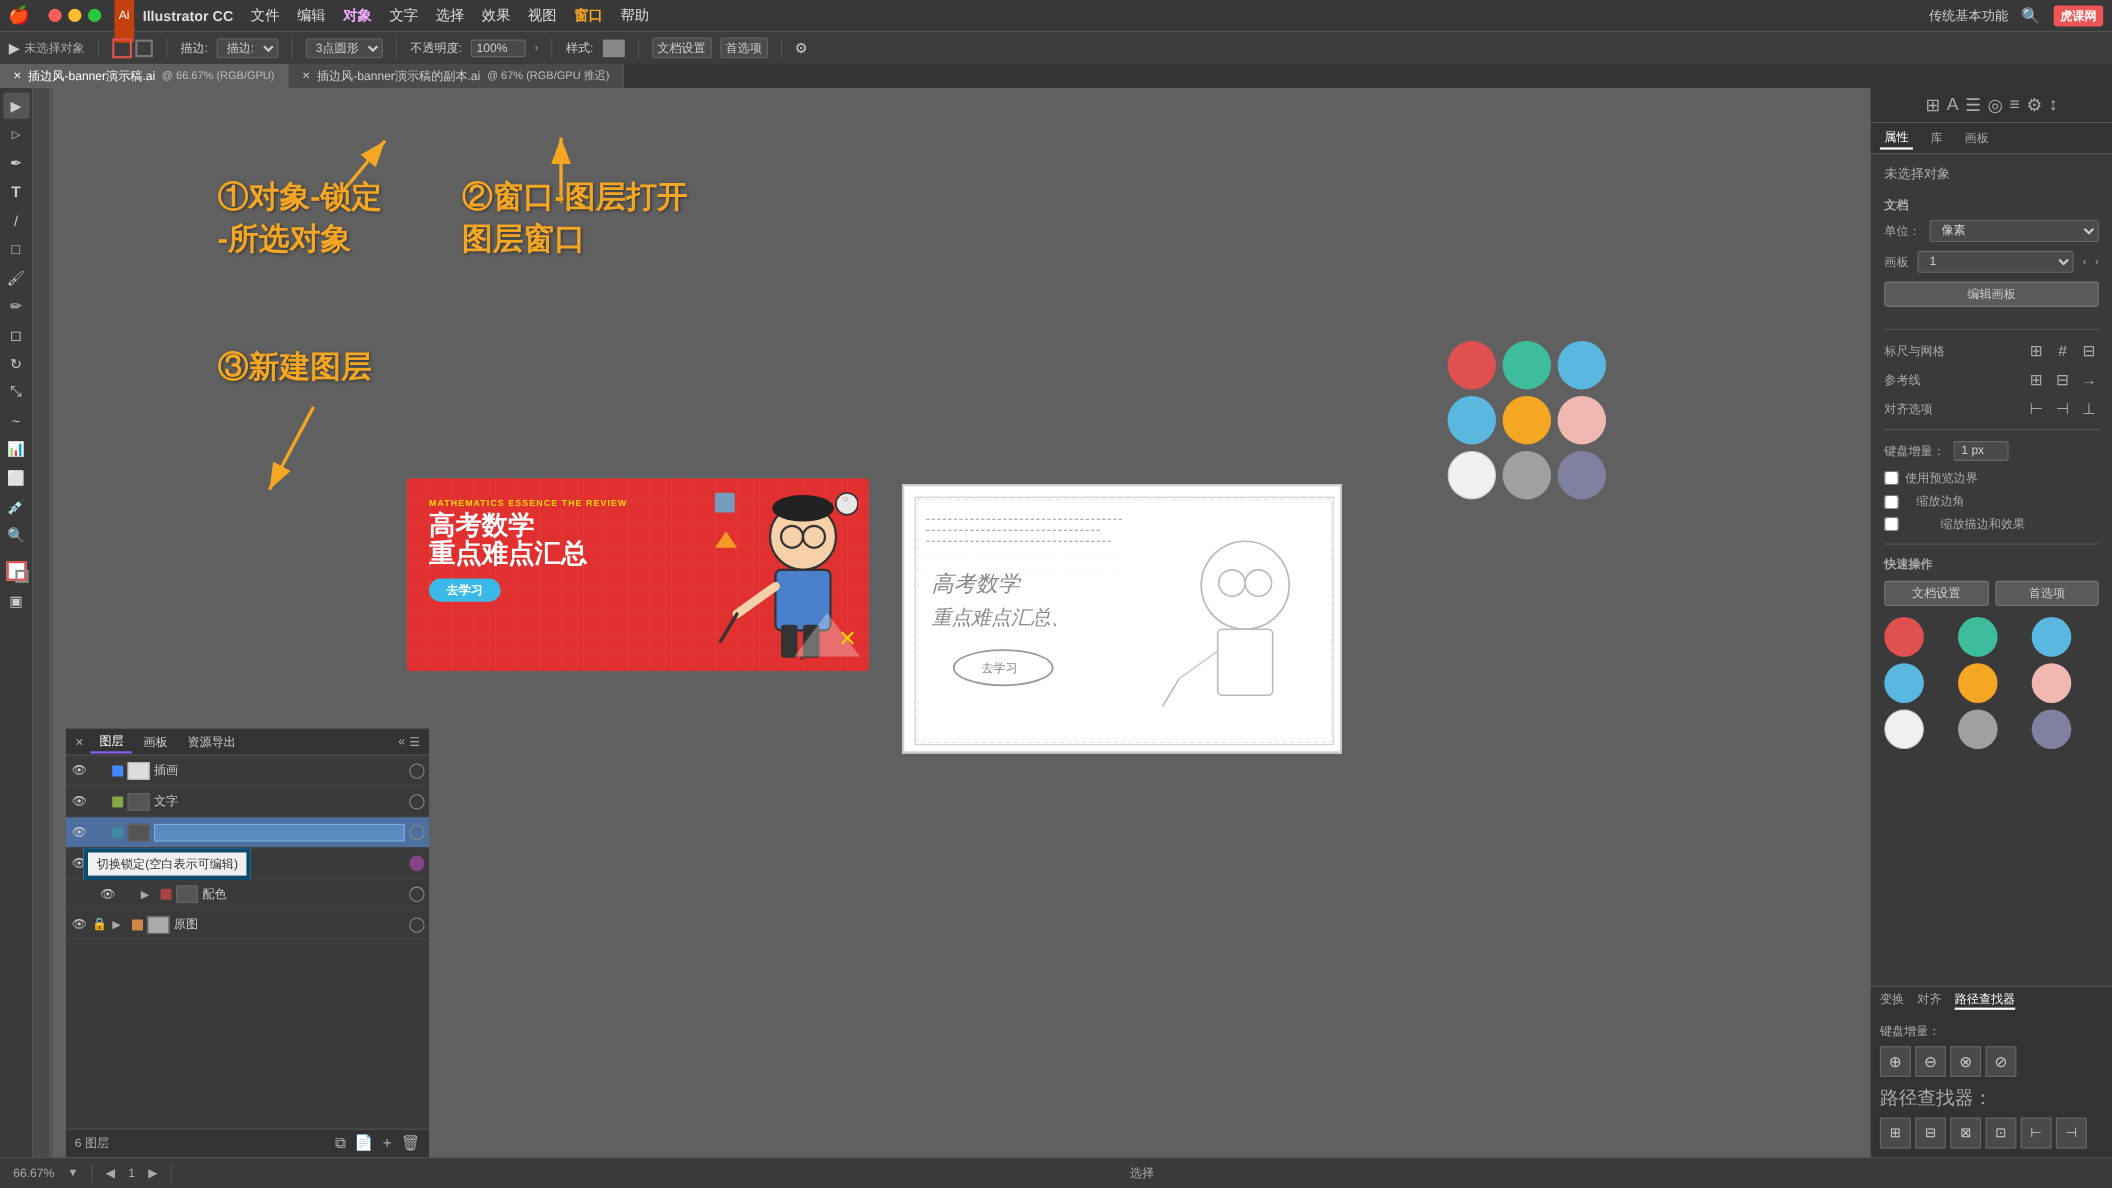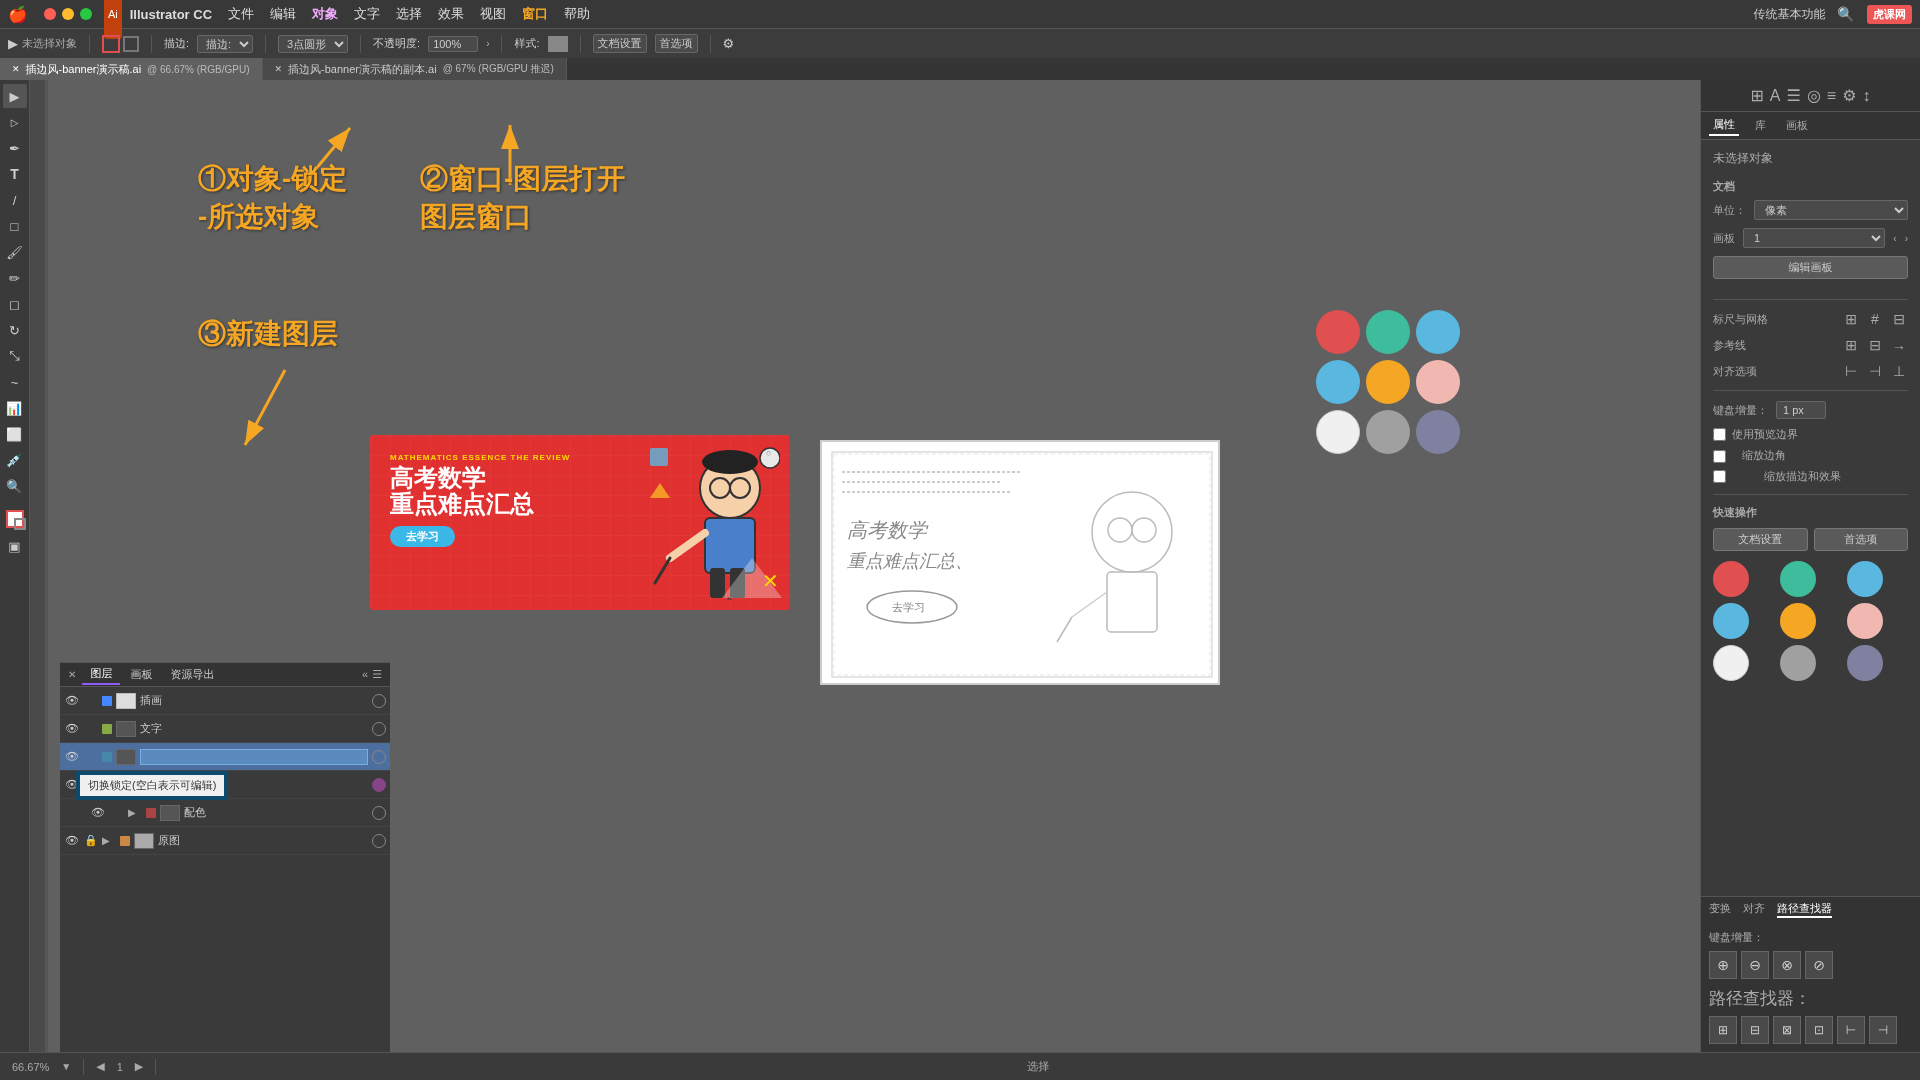--- a/index.html
+++ b/index.html
@@ -530,20 +530,29 @@
           <span class="layer-lock" style="font-size:11px;">🔒</span>
           <span class="expand-btn">▶</span>
           <div class="layer-color" style="background:#cc8844;"></div>
           <div class="layer-thumb" style="background:#aaa;"></div>
           <span class="layer-name">原图</span>
           <div class="layer-target"></div>
         </div>
 
       </div>
 
+      <div class="layer-footer">
+        <span class="layer-footer-text">6 图层</span>
+        <div style="margin-left:auto;display:flex;gap:8px;">
+          <span class="layer-footer-btn">⧉</span>
+          <span class="layer-footer-btn">📄</span>
+          <span class="layer-footer-btn">+</span>
+          <span class="layer-footer-btn">🗑</span>
+        </div>
+      </div>
     </div>
 
   </div>
 
   <div id="right-panel">
 
     <div style="height:32px;background:#333;display:flex;align-items:center;justify-content:center;gap:6px;border-bottom:1px solid #555;">
       <span style="font-size:16px;color:#aaa;cursor:pointer;">⊞</span>
       <span style="font-size:16px;color:#aaa;cursor:pointer;">A</span>
       <span style="font-size:16px;color:#aaa;cursor:pointer;">☰</span>

